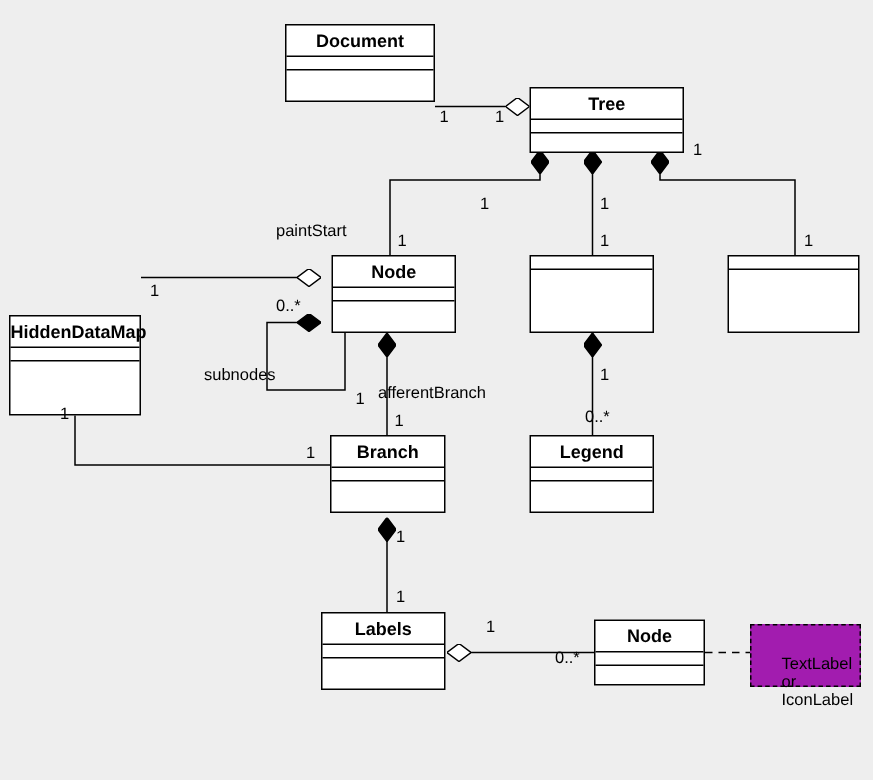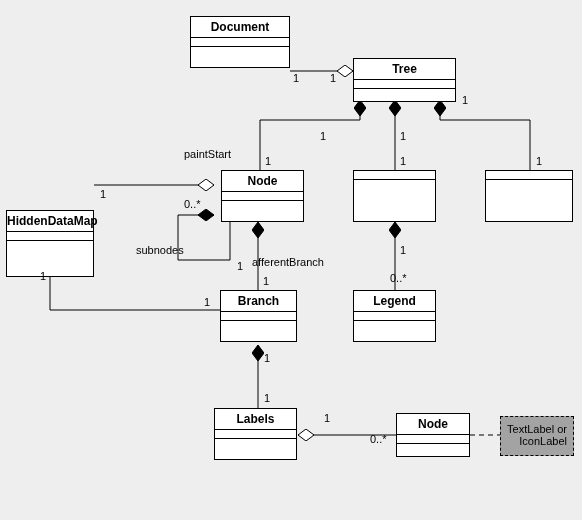--- a/index.html
+++ b/index.html
@@ -34,26 +34,26 @@
   .class-section {
     border-bottom: 1px solid #000;
     min-height: 8px;
   }
   .class-section:last-child {
     border-bottom: none;
     min-height: 8px;
   }
   .note-box {
     position: absolute;
-    background: #a3a3a3;
+    background: #a21caf;
     border: 1px dashed #000;
     box-sizing: border-box;
-    padding: 6px;
+    padding: 20px;
     font-size: 11px;
-    text-align: right;
+    text-align: left;
   }
   .label {
     position: absolute;
     font-size: 11px;
     white-space: nowrap;
   }
 </style>
 </head>
 <body>
 

